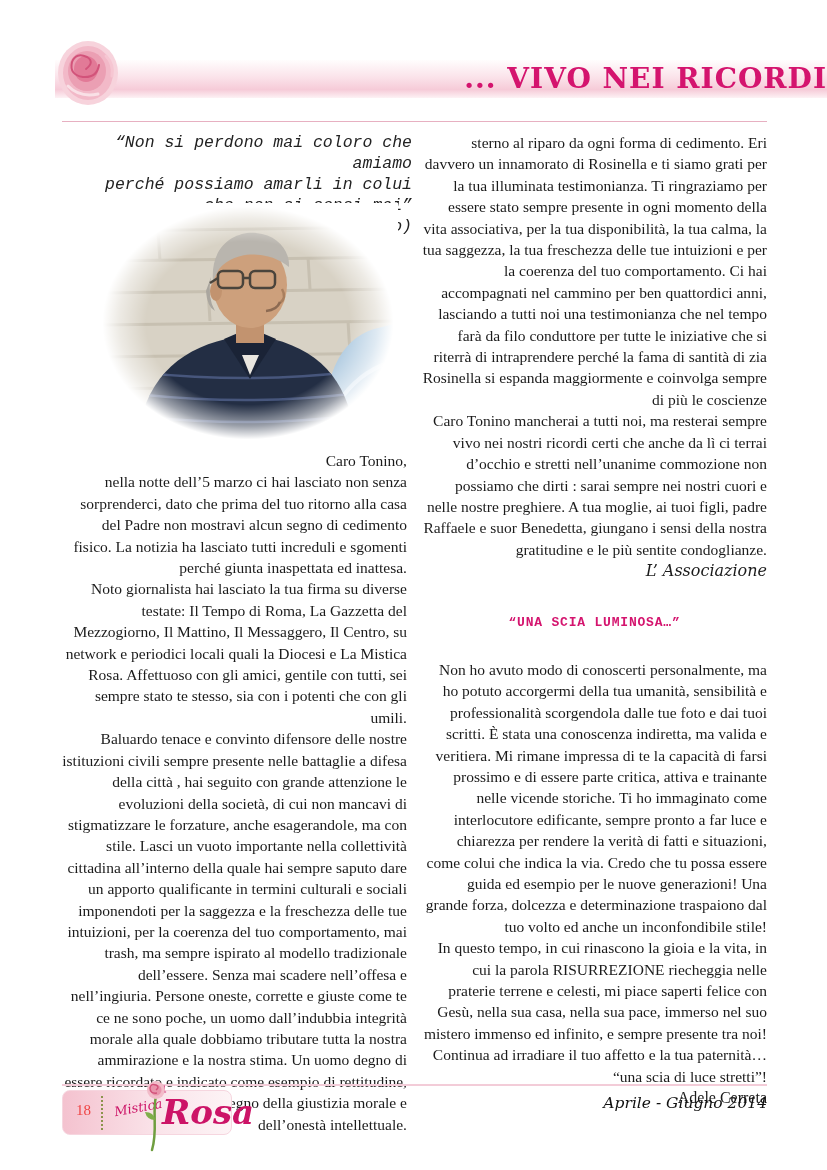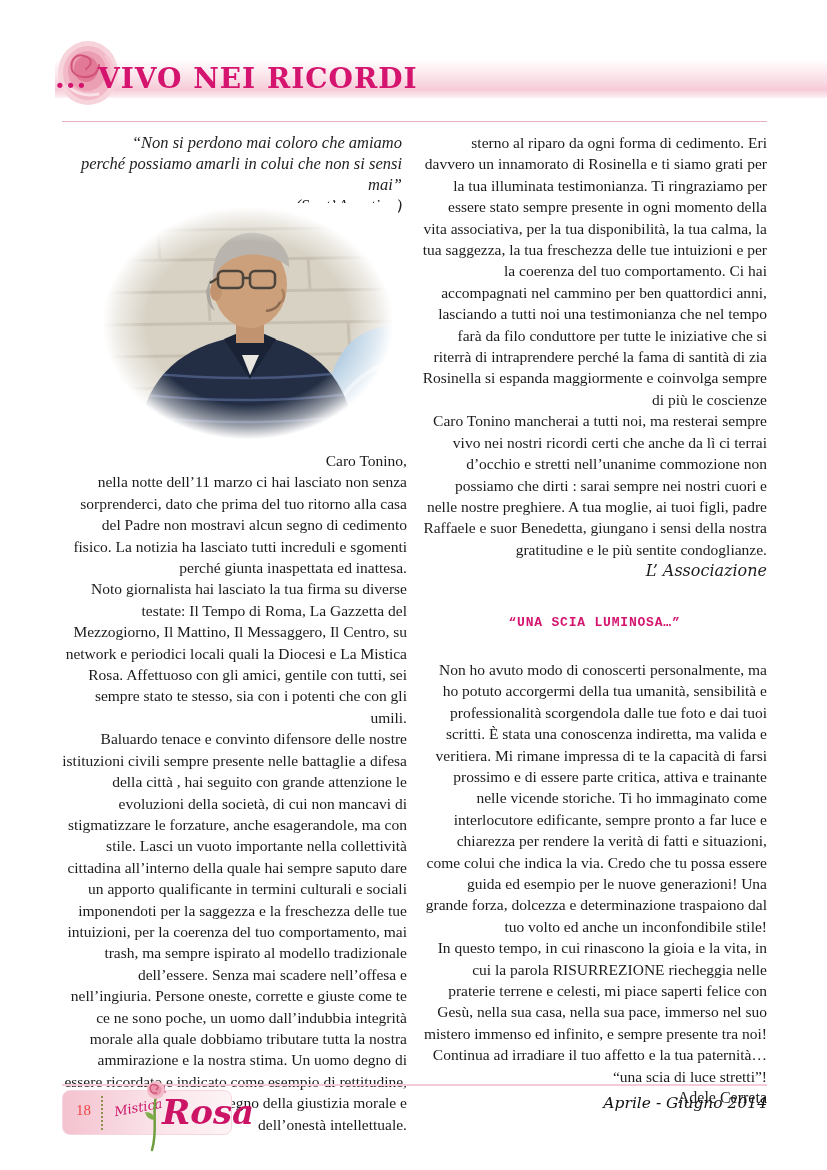--- a/index.html
+++ b/index.html
@@ -8,31 +8,31 @@
     position:relative; width:827px; height:1170px; background:#ffffff;
     font-family:"Liberation Serif", serif; color:#1b1b1b; overflow:hidden;
   }
   
   .header-band{
     position:absolute; left:55px; right:0; top:60px; height:38px;
     background:linear-gradient(to bottom,#fffdfd 0%,#fbe3ea 45%,#f6cbd8 78%,#fdf2f5 100%);
   }
   .rose-art{ position:absolute; left:58px; top:40px; width:64px; height:66px; }
   .page-title{
-    position:absolute; left:55px; right:0; top:62px; text-align:left;
+    position:absolute; left:55px; right:0; top:62px; text-align:right;
     font-family:"DejaVu Serif", serif; font-weight:bold; font-size:28px;
     letter-spacing:1px; color:#d4146e;
   }
   .rule-top{
     position:absolute; left:62px; width:705px; top:121px; height:1px; background:#e7b0c1;
   }
   
   .quote{
-    position:absolute; left:58px; top:132px; width:344px; text-align:right;
-    font-style:italic; font-family:Liberation Serif, serif;
+    position:absolute; left:68px; top:132px; width:344px; text-align:right;
+    font-style:italic; font-family:Liberation Mono, monospace;
     font-size:16.5px; line-height:21px; color:#222;
   }
   
   .photo{ position:absolute; left:98px; top:203px; width:300px; height:240px; }
   
   .col{
     position:absolute; width:345px; font-size:15.5px; line-height:21.4px;
     text-align:justify; color:#1b1b1b;
   }
   .col p{ margin:0;text-align:right; }
@@ -156,21 +156,21 @@
         </g>
         <path d="M184,86 q5,9 -2,14" stroke="#a97f5e" stroke-width="2.5" fill="none"></path>
         <path d="M168,108 q11,-1 14,-9" stroke="#8c6a52" stroke-width="2.5" fill="none"></path>
       </g>
       <rect width="300" height="240" fill="url(#fade)"></rect>
     </svg>
   </div>
 
   <div class="col col-left">
     <p class="greeting">Caro Tonino,</p>
-    <p>nella notte dell’11 marzo ci hai lasciato non senza sorprenderci, dato che prima del tuo ritorno alla casa del Padre non mostravi alcun segno di cedimento fisico. La notizia ha lasciato tutti increduli e sgomenti perché giunta inaspettata ed inattesa.</p>
+    <p>nella notte dell’5 marzo ci hai lasciato non senza sorprenderci, dato che prima del tuo ritorno alla casa del Padre non mostravi alcun segno di cedimento fisico. La notizia ha lasciato tutti increduli e sgomenti perché giunta inaspettata ed inattesa.</p>
     <p>Noto giornalista hai lasciato la tua firma su diverse testate: Il Tempo di Roma, La Gazzetta del Mezzogiorno, Il Mattino, Il Messaggero, Il Centro, su network e periodici locali quali la Diocesi e La Mistica Rosa. Affettuoso con gli amici, gentile con tutti, sei sempre stato te stesso, sia con i potenti che con gli umili.</p>
     <p>Baluardo tenace e convinto difensore delle nostre istituzioni civili sempre presente nelle battaglie a difesa della città , hai seguito con grande attenzione le evoluzioni della società, di cui non mancavi di stigmatizzare le forzature, anche esagerandole, ma con stile. Lasci un vuoto importante nella collettività cittadina all’interno della quale hai sempre saputo dare un apporto qualificante in termini culturali e sociali imponendoti per la saggezza e la freschezza delle tue intuizioni, per la coerenza del tuo comportamento, mai trash, ma sempre ispirato al modello tradizionale dell’essere. Senza mai scadere nell’offesa e nell’ingiuria. Persone oneste, corrette e giuste come te ce ne sono poche, un uomo dall’indubbia integrità morale alla quale dobbiamo tributare tutta la nostra ammirazione e la nostra stima. Un uomo degno di essere ricordato e indicato come esempio di rettitudine, volta tutta nel segno della giustizia morale e dell’onestà intellettuale.</p>
   </div>
 
   <div class="col col-right">
     <p>sterno al riparo da ogni forma di cedimento. Eri davvero un innamorato di Rosinella e ti siamo grati per la tua illuminata testimonianza. Ti ringraziamo per essere stato sempre presente in ogni momento della vita associativa, per la tua disponibilità, la tua calma, la tua saggezza, la tua freschezza delle tue intuizioni e per la coerenza del tuo comportamento. Ci hai accompagnati nel cammino per ben quattordici anni, lasciando a tutti noi una testimonianza che nel tempo farà da filo conduttore per tutte le iniziative che si riterrà di intraprendere perché la fama di santità di zia Rosinella si espanda maggiormente e coinvolga sempre di più le coscienze</p>
     <p>Caro Tonino mancherai a tutti noi, ma resterai sempre vivo nei nostri ricordi certi che anche da lì ci terrai d’occhio e stretti nell’unanime commozione non possiamo che dirti : sarai sempre nei nostri cuori e nelle nostre preghiere. A tua moglie, ai tuoi figli, padre Raffaele e suor Benedetta, giungano i sensi della nostra gratitudine e le più sentite condoglianze.</p>
     <p class="sig sig-1">L’ Associazione</p>
     <h2 class="subhead">“UNA SCIA LUMINOSA…”</h2>
     <p>Non ho avuto modo di conoscerti personalmente, ma ho potuto accorgermi della tua umanità, sensibilità e professionalità scorgendola dalle tue foto e dai tuoi scritti. È stata una conoscenza indiretta, ma valida e veritiera. Mi rimane impressa di te la capacità di farsi prossimo e di essere parte critica, attiva e trainante nelle vicende storiche. Ti ho immaginato come interlocutore edificante, sempre pronto a far luce e chiarezza per rendere la verità di fatti e situazioni, come colui che indica la via. Credo che tu possa essere guida ed esempio per le nuove generazioni! Una grande forza, dolcezza e determinazione traspaiono dal tuo volto ed anche un inconfondibile stile!</p>

